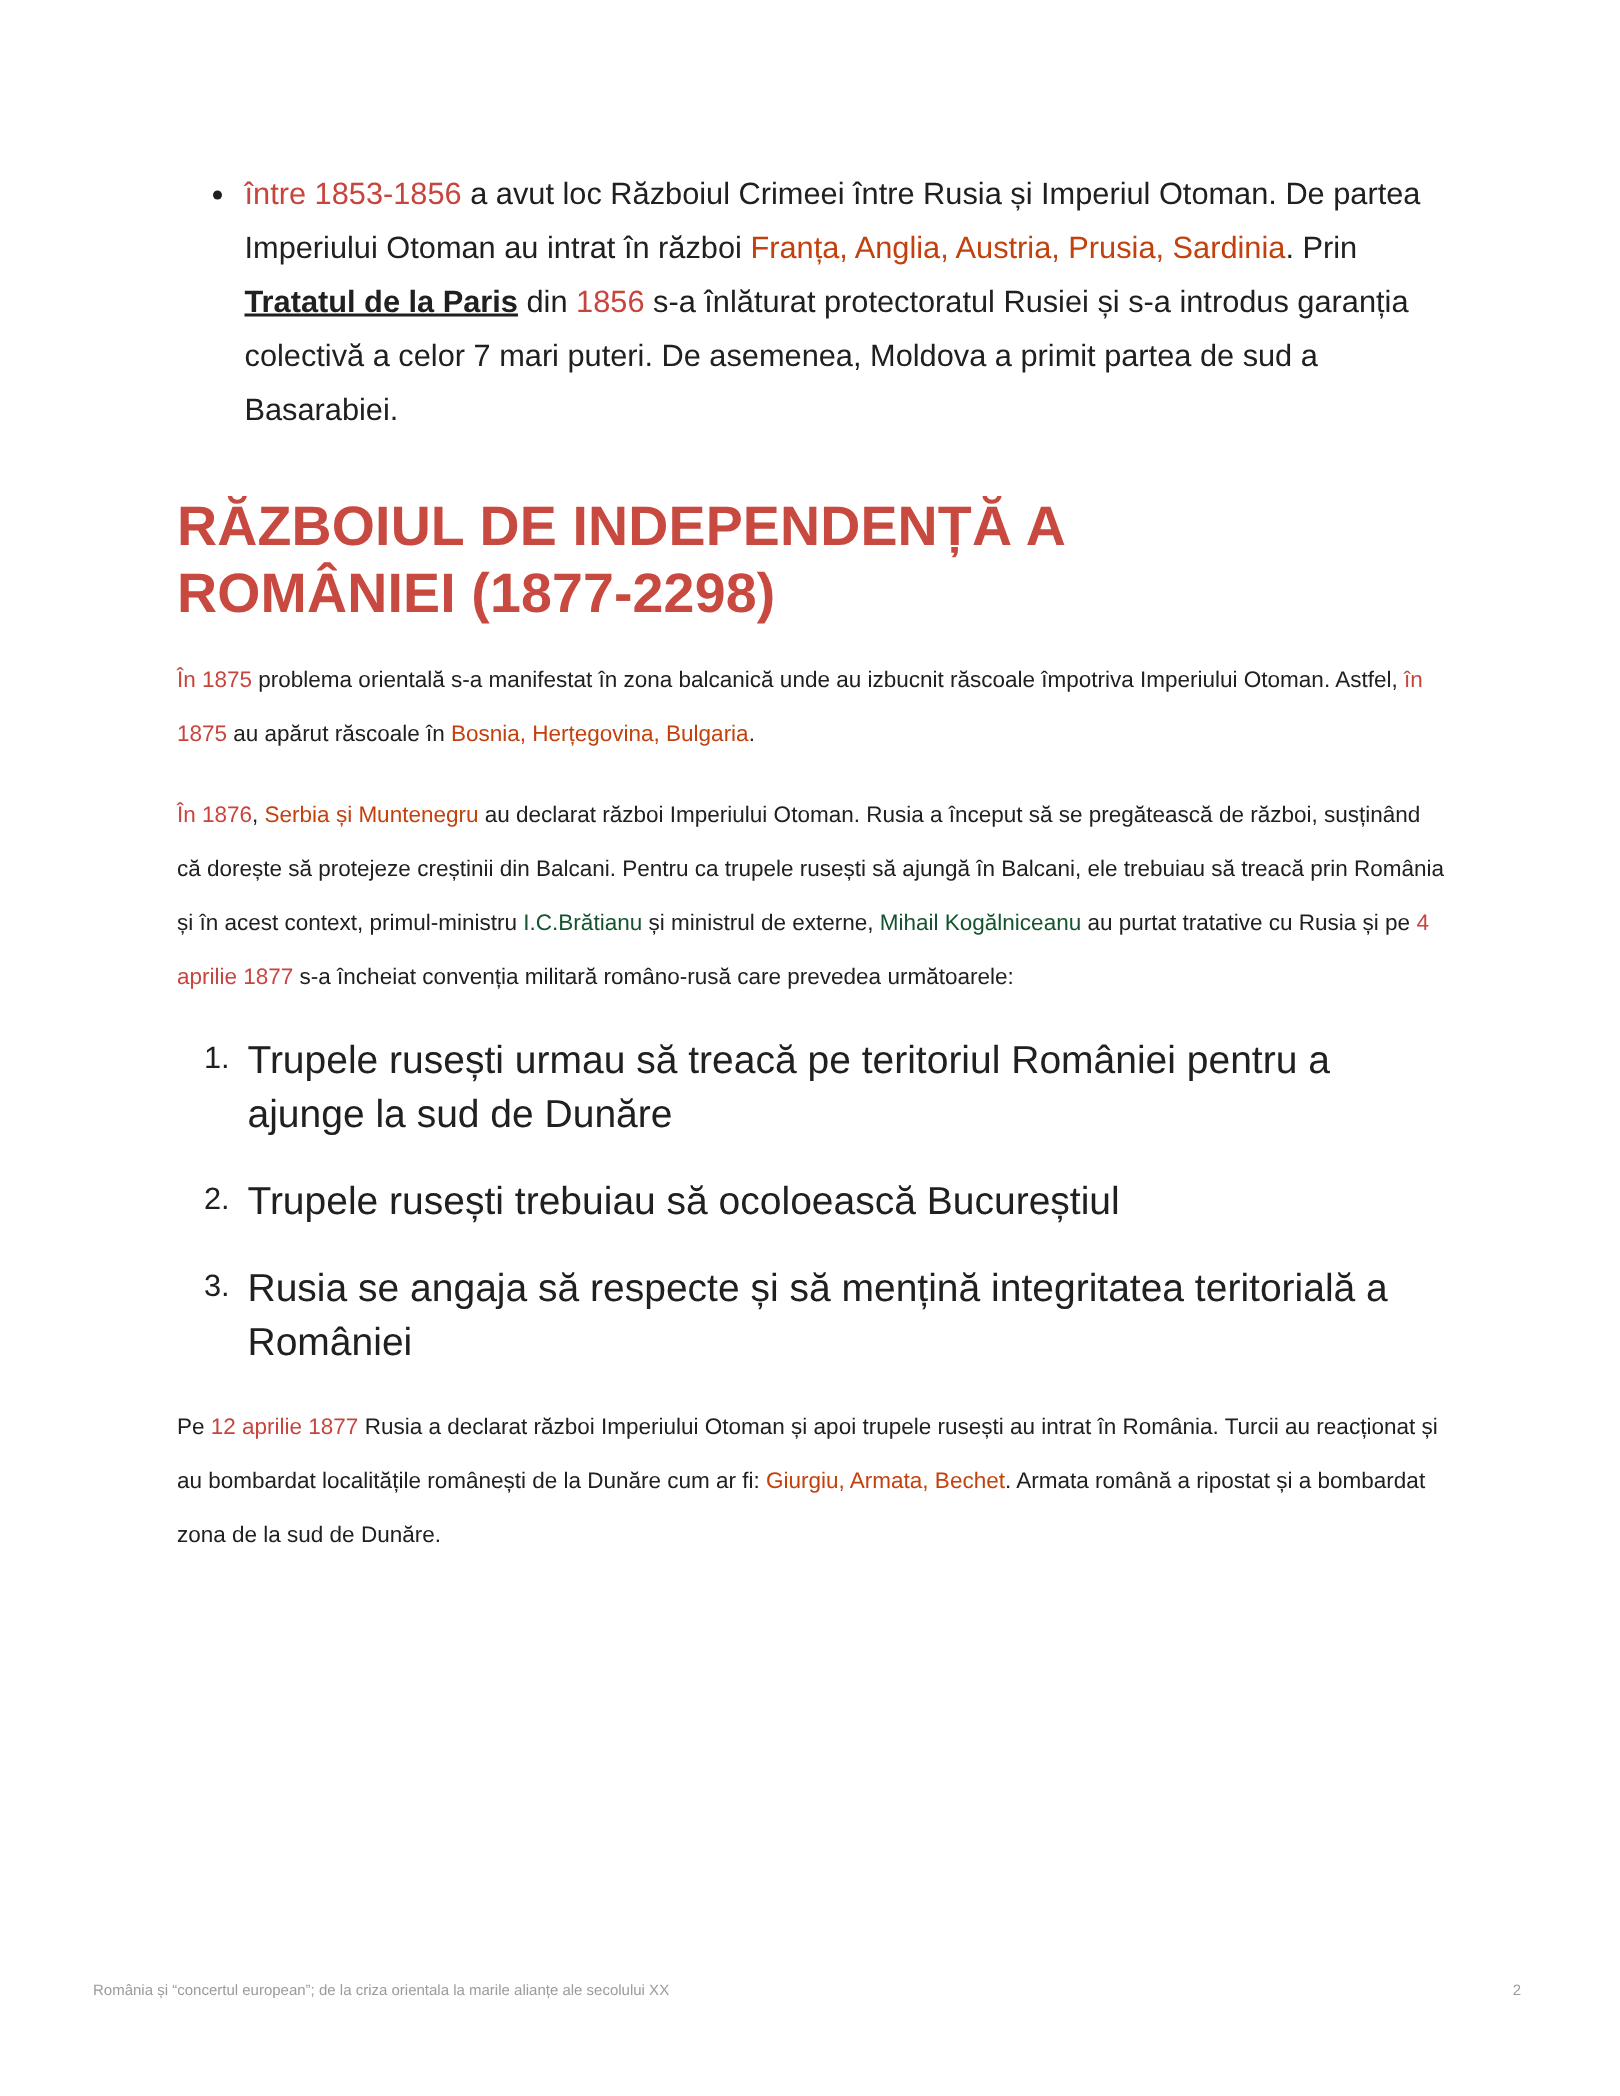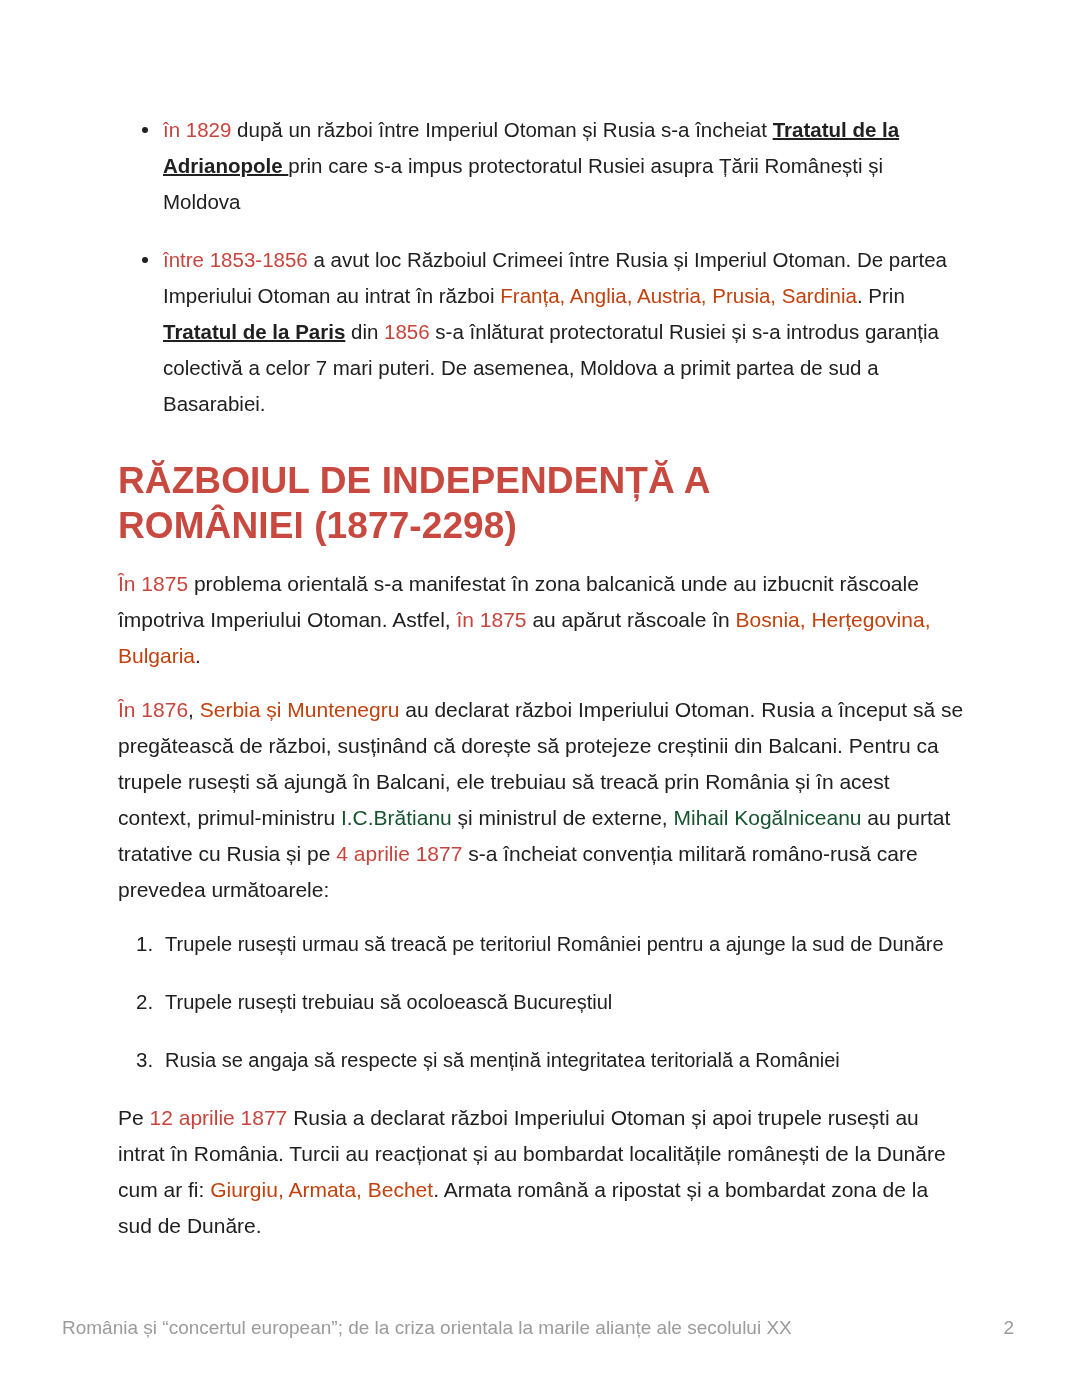--- a/index.html
+++ b/index.html
@@ -68,38 +68,38 @@
     font-size: 37px;
     line-height: 45px;
     font-weight: bold;
     margin: 36px 0 18px 0;
     letter-spacing: 0.1px;
     max-width: 660px;
   }
 
   
   p.body {
-    font-size: 21px;
+    font-size: 15px;
     line-height: 36px;
     margin: 0 0 18px 0;
     color: #202020;
   }
 
   
   ol.numbers {
     list-style: none;
     margin: 6px 0 18px 0;
     padding: 0;
     counter-reset: li;
   }
   ol.numbers > li {
     position: relative;
     padding-left: 47px;
     margin-bottom: 22px;
-    font-size: 20px;
+    font-size: 26px;
     line-height: 36px;
     color: #202020;
     counter-increment: li;
   }
   ol.numbers > li::before {
     content: counter(li) ".";
     position: absolute;
     left: 18px;
     top: 0;
     width: 24px;
@@ -112,35 +112,34 @@
   
   .footer {
     position: absolute;
     left: 62px;
     right: 62px;
     top: 1318px;
     display: flex;
     align-items: baseline;
     justify-content: space-between;
     color: #9b9b9b;
-    font-size: 19px;
+    font-size: 10px;
     line-height: 20px;
   }
   .footer-title { white-space: nowrap; }
   .footer-page  { padding-right: 4px; }
 </style>
 </head>
 <body>
 
 <div class="page">
 
   <div class="content">
 
     <ul class="bullets">
-      <li><span class="r">în 1829</span><span> după un război între Imperiul Otoman și Rusia s-a încheiat </span><span class="bu">Tratatul de la Adrianopole </span><span>prin care s-a impus protectoratul Rusiei asupra Țării Românești și Moldova</span></li>
       <li><span class="r">între 1853-1856</span><span> a avut loc </span><span class="bold">Războiul Crimeei</span><span> între Rusia și Imperiul Otoman. De partea Imperiului Otoman au intrat în război </span><span class="g bold">Franța, Anglia, Austria, Prusia, Sardinia</span><span>. Prin </span><span class="bu">Tratatul de la Paris</span><span> din </span><span class="r">1856</span><span> s-a înlăturat protectoratul Rusiei și s-a introdus garanția colectivă a celor 7 mari puteri. De asemenea, Moldova a primit partea de sud a Basarabiei.</span></li>
     </ul>
 
     <h1 class="doc-heading">RĂZBOIUL DE INDEPENDENȚĂ A ROMÂNIEI (1877-2298)</h1>
 
     <p class="body"><span class="r">În 1875</span><span> problema orientală s-a manifestat în zona balcanică unde au izbucnit răscoale împotriva Imperiului Otoman. Astfel, </span><span class="r">în 1875</span><span> au apărut răscoale în </span><span class="g bold">Bosnia, Herțegovina, Bulgaria</span><span>.</span></p>
 
     <p class="body"><span class="r">În 1876</span><span>, </span><span class="g bold">Serbia și Muntenegru</span><span> au declarat război Imperiului Otoman. Rusia a început să se pregătească de război, susținând că dorește să protejeze creștinii din Balcani. Pentru ca trupele rusești să ajungă în Balcani, ele trebuiau să treacă prin România și în acest context, primul-ministru </span><span class="b bold">I.C.Brătianu</span><span> și ministrul de externe, </span><span class="b bold">Mihail Kogălniceanu</span><span> au purtat tratative cu Rusia și pe </span><span class="r">4 aprilie 1877</span><span> s-a încheiat convenția militară româno-rusă care prevedea următoarele:</span></p>
 
     <ol class="numbers">

